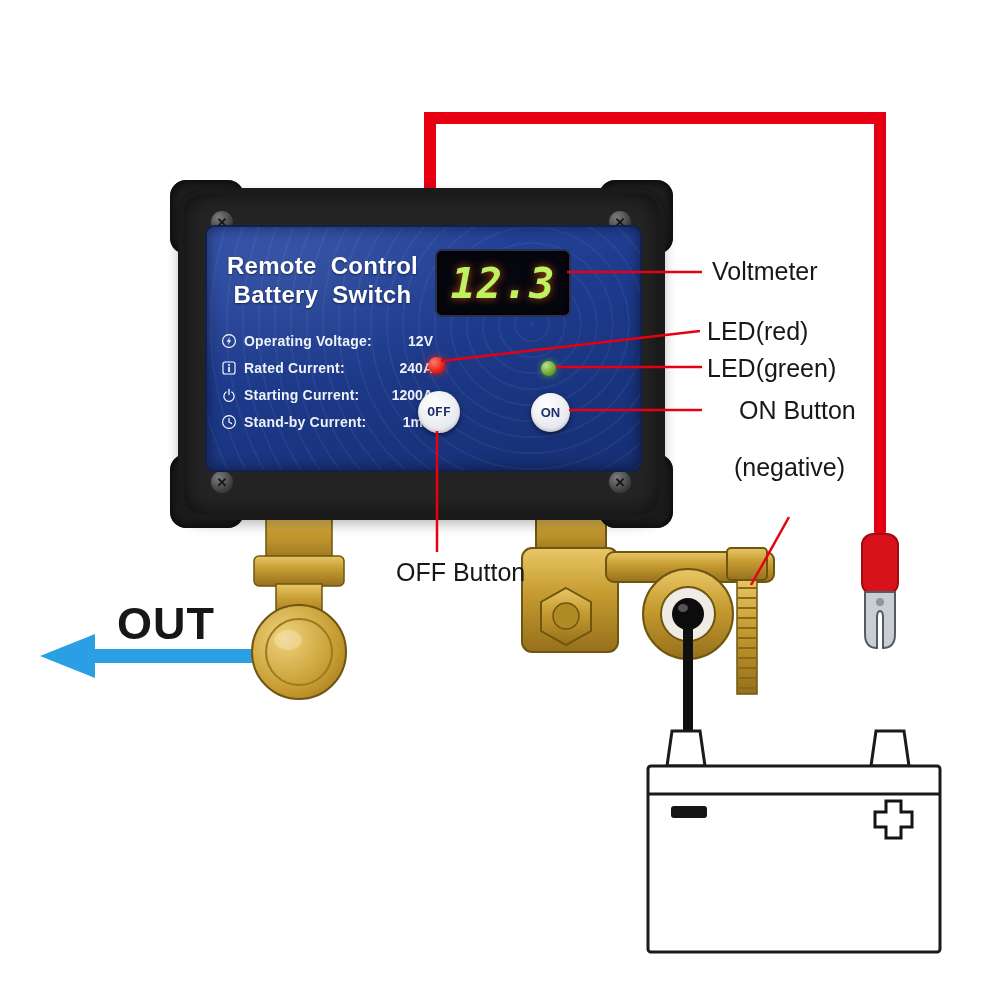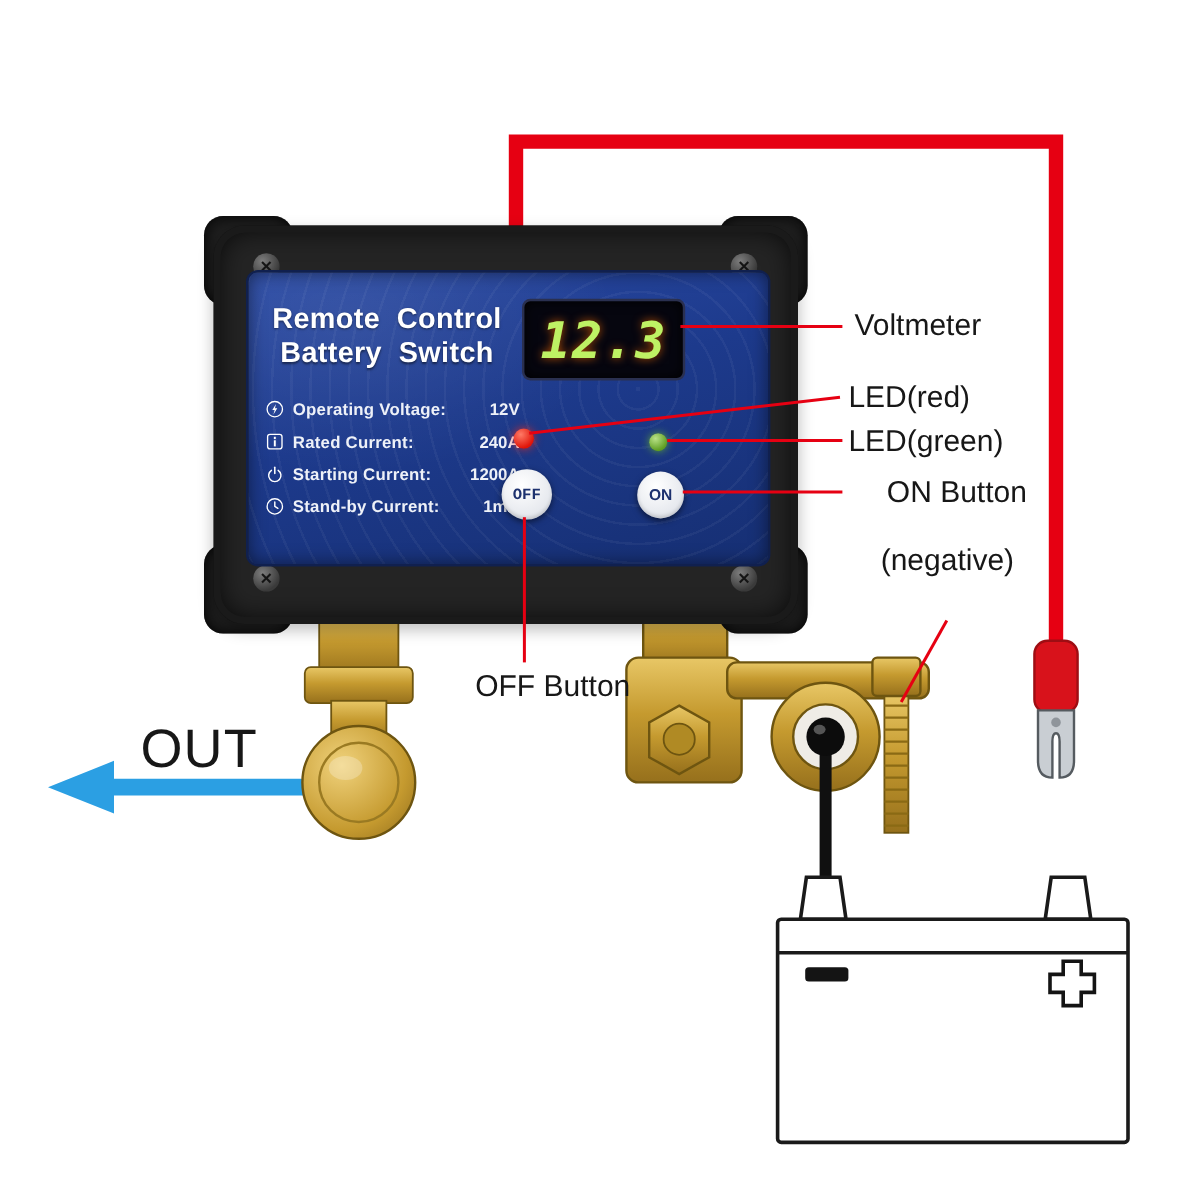--- a/index.html
+++ b/index.html
@@ -51,21 +51,21 @@
   .btn { position:absolute; border-radius:50%;
          background:radial-gradient(circle at 40% 32%, #ffffff, #e3e6ec 75%, #c9ced8);
          display:flex; align-items:center; justify-content:center; color:#1d316e; font-weight:bold;
          box-shadow:0 2px 5px rgba(0,0,0,.55), inset 0 -2px 3px rgba(0,0,0,.15); }
   .btn-off { left:211px; top:164px; width:42px; height:42px; font-size:13px;font-family:Liberation Mono, monospace; }
   .btn-on  { left:324px; top:166px; width:39px; height:39px; font-size:13px; }
 
   
   .anno { position:absolute; color:#171717; font-size:25px; z-index:3; white-space:nowrap; }
   .anno-bt { left:682px; top:452px; width:215px; text-align:center; line-height:30px; white-space:normal; }
-  .out-label { left:117px; top:598px; font-size:45px; font-weight:normal; letter-spacing:1px; }
+  .out-label { left:117px; top:598px; font-size:45px; font-weight:bold; letter-spacing:1px; }
 </style>
 </head>
 <body>
 
 <div class="canvas">
 
   <svg id="layer-behind" class="layer" viewBox="0 0 1000 1000">
     <defs>
       <linearGradient id="brass" x1="0" y1="0" x2="0" y2="1">
         <stop offset="0" stop-color="#e8c766"></stop>

